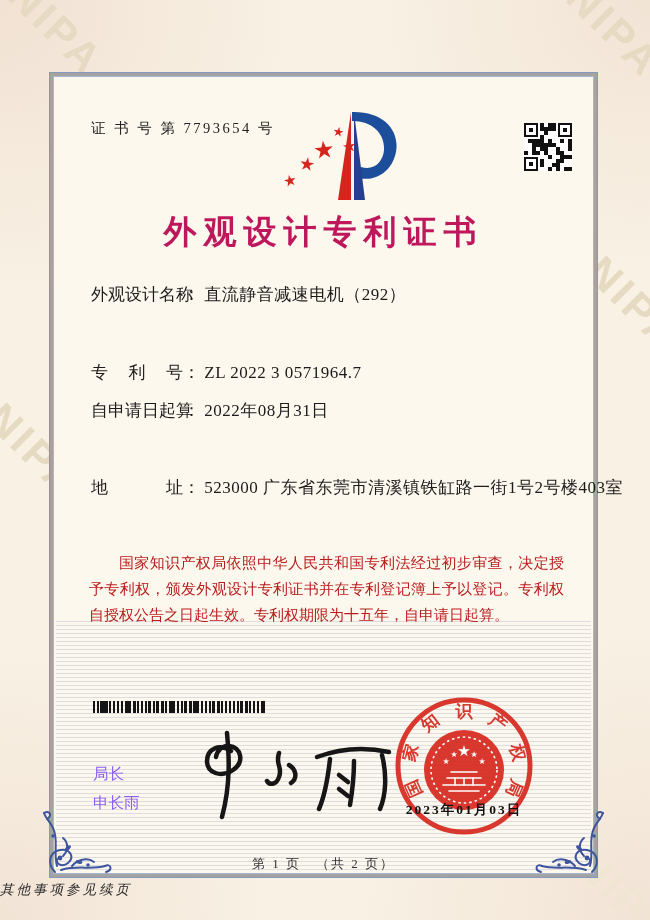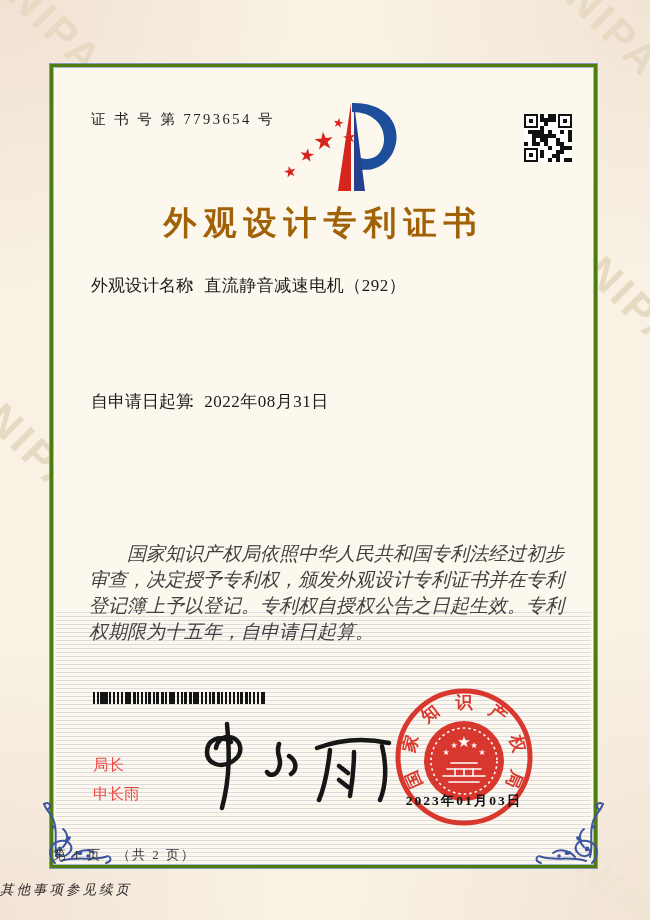--- a/index.html
+++ b/index.html
@@ -30,89 +30,88 @@
     transform:rotate(45deg);
     white-space:nowrap;
     pointer-events:none;
     user-select:none;
   }
   .watermark.faint { color:#efe5d2; }
 
   
   .frame {
     position:absolute;
-    left:50px; top:64px;
+    left:50px; top:73px;
     width:547px; height:804px;
     background:#fdf8ee;
-    border:3px solid #4d7c0f;
+    border:3px solid #a3a3a3;
     box-shadow:0 0 0 1px #8497bd, inset 0 0 0 1px #a9b7d2;
   }
   .guilloche {
     position:absolute; left:3px; right:3px; top:545px; bottom:3px;
     background:repeating-linear-gradient(180deg,
       rgba(110,120,175,.22) 0px, rgba(110,120,175,.22) 1px,
       transparent 1px, transparent 4px);
     pointer-events:none;
   }
   .cert-no {
     position:absolute; left:38px; top:43px;
     font-size:14.5px; letter-spacing:2.5px; color:#222;
   }
   .logo { position:absolute; left:226px; top:32px; width:120px; height:100px; }
   .qr   { position:absolute; left:471px; top:47px; width:48px; height:48px; }
   .title {
     position:absolute; left:0; right:0; top:134px;
     text-align:center;
     font-size:33px; font-weight:700; letter-spacing:7px;
-    color:#a16207;
+    color:#be185d;
   }
   .field-row { position:absolute; left:38px; right:20px; font-size:17px; white-space:nowrap; }
   .flabel {
     display:inline-block; width:92px;
     text-align:justify; text-align-last:justify;
     vertical-align:bottom;
   }
   .flabel2 { display:inline-block; margin-left:40px; letter-spacing:1px; }
   .colon { display:inline-block; }
   .fvalue { letter-spacing:0.5px; }
   .paras {
     position:absolute; left:36px; right:30px; top:474px;
-    font-size:19px; line-height:26px;
+    font-size:15px; line-height:26px;
     text-align:justify;
-    font-style:italic;
-    color:#404040;
+    color:#b91c1c;
   }
   .paras p { text-indent:2em; }
   .barcode {
     position:absolute; left:40px; top:625px; width:172px; height:12px;
     background:
       repeating-linear-gradient(90deg, #141414 0 1.5px, transparent 1.5px 4px),
       repeating-linear-gradient(90deg, #141414 0 1px, transparent 1px 7px),
       repeating-linear-gradient(90deg, transparent 0 9px, #141414 9px 12px, transparent 12px 23px);
   }
   .signer {
     position:absolute; left:40px; top:683px;
     font-family:"Liberation Sans", sans-serif;
-    font-size:15.5px; color:#ef4444; line-height:29px;
+    font-size:15.5px; color:#8b5cf6; line-height:29px;
   }
   .signature-svg { position:absolute; left:138px; top:645px; width:210px; height:110px; }
   .seal-svg { position:absolute; left:330px; top:612px; width:162px; height:162px; }
   .seal-char {
     fill:#d7281e; font-size:17px; font-weight:700;
     text-anchor:middle; dominant-baseline:central;
     font-family:"Liberation Serif", serif;
   }
   .seal-date {
     fill:#111; font-size:13.5px; font-weight:700;
     text-anchor:middle; letter-spacing:2px;
     font-family:"Liberation Serif", serif;
   }
   .page-info {
     position:absolute; left:0; right:0; top:779px;
-    font-size:13px; letter-spacing:2px; color:#333;
+    text-align:center; font-size:13px; letter-spacing:2px; color:#333;
   }
   .corner-orn { position:absolute; width:82px; height:82px; }
   .corner-orn.bl { left:-14px; top:730px; }
   .corner-orn.br { right:-14px; top:730px; transform:scaleX(-1); }
   .footer-note {
     position:absolute; left:0; top:881px; width:600px;
     text-align:left;
     font-size:13.5px; font-style:italic; letter-spacing:3px; color:#2a2a2a;
   }
 </style>
@@ -251,23 +250,31 @@
         </g>
     </g>
   </svg>
 
   <h1 class="title">外观设计专利证书</h1>
 
   <div class="field-row" style="top:207px">
     <span class="flabel">外观设计名称</span><span class="colon">：</span>
     <span class="fvalue">直流静音减速电机（292）</span>
   </div>
+  <div class="field-row" style="top:285px">
+    <span class="flabel">专利号</span><span class="colon">：</span>
+    <span class="fvalue">ZL 2022 3 0571964.7</span>
+  </div>
   <div class="field-row" style="top:323px">
     <span class="flabel">自申请日起算</span><span class="colon">：</span>
     <span class="fvalue">2022年08月31日</span>
+  </div>
+  <div class="field-row" style="top:400px">
+    <span class="flabel">地址</span><span class="colon">：</span>
+    <span class="fvalue">523000 广东省东莞市清溪镇铁缸路一街1号2号楼403室</span>
   </div>
 
   <div class="paras">
     <p>国家知识产权局依照中华人民共和国专利法经过初步审查，决定授予专利权，颁发外观设计专利证书并在专利登记簿上予以登记。专利权自授权公告之日起生效。专利权期限为十五年，自申请日起算。</p>
   </div>
 
   <div class="barcode"></div>
 
   <div class="signer">
     <div>局长</div>

